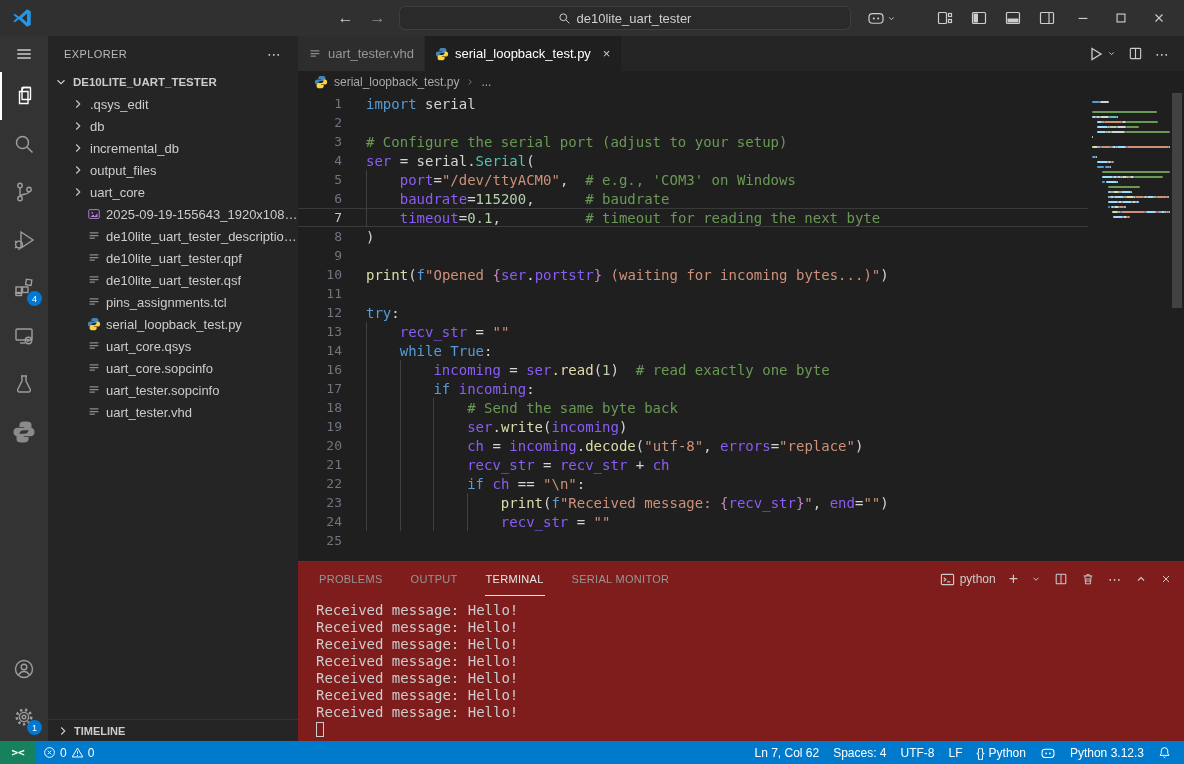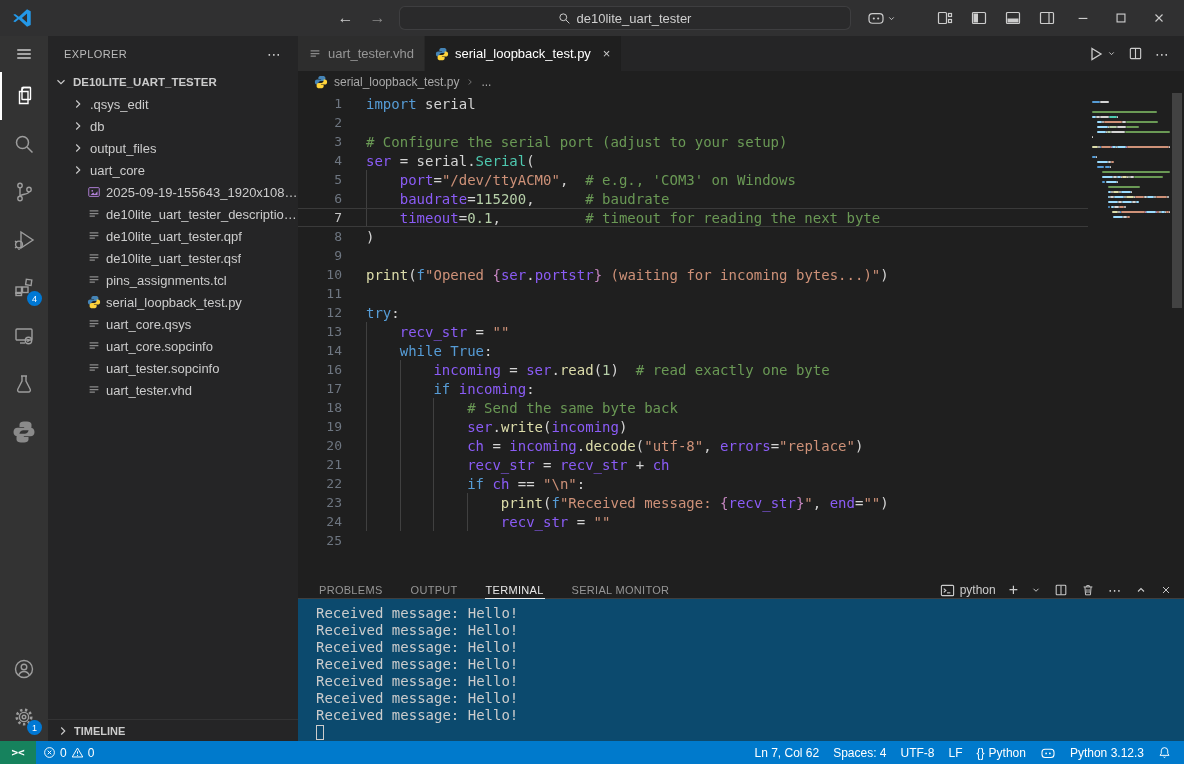--- a/index.html
+++ b/index.html
@@ -67,21 +67,21 @@
   .tk-fn{color:#dcdcaa} .tk-cl{color:#4ec9b0} .tk-v{color:#8b5cf6} .tk-op{color:#d4d4d4}
   .tk-pl{color:#d4d4d4} .tk-br{color:#c586c0}
 
   .minimap { width:82px; padding-top:8px; padding-left:4px; }
   .mm-row { height:2px; margin-bottom:3px; display:flex; }
   .mm-seg { height:2px; border-radius:1px; }
   .vscroll { width:14px; position:relative; }
   .vscroll .slider { position:absolute; top:0; left:2px; width:10px; height:215px; background:#79797966; }
 
   
-  .panel { height:143px; border-top:1px solid #3f3f3f; display:flex; flex-direction:column; background:#0c4a6e;justify-content:flex-end; }
+  .panel { height:180px; border-top:1px solid #3f3f3f; display:flex; flex-direction:column; background:#7f1d1d;justify-content:flex-end; }
   .panel-header { height:34px; display:flex; align-items:center; padding:0 12px 0 20px; }
   .panel-tabs { display:flex; gap:26px; height:100%; }
   .panel-tab { display:flex; align-items:center; font-size:11px; letter-spacing:.3px; color:#969696; border-bottom:1px solid transparent; padding:0 1px; }
   .panel-tab.active { color:#e7e7e7; border-bottom-color:#e7e7e7; }
   .panel-actions { margin-left:auto; display:flex; align-items:center; gap:13px; color:#cccccc; font-size:13px; }
   .term-label { display:flex; align-items:center; gap:5px; font-size:12px; color:#cccccc; }
   .terminal { flex:1; padding:6px 0 0 18px; font-family:"DejaVu Sans Mono",monospace; font-size:14px; line-height:17px; color:#cccccc; }
   .term-cursor { display:inline-block; width:8px; height:15px; border:1px solid #cccccc; vertical-align:text-bottom; }
 
   
@@ -276,20 +276,28 @@
           </span>
           <span class="tree-label">.qsys_edit</span>
         </div>
         <div class="tree-row tree-folder">
           <span class="ico">
             <svg width="14" height="14" viewBox="0 0 16 16">
               <path d="M6 4l4 4-4 4" fill="none" stroke="#cccccc" stroke-width="1.3"></path>
             </svg>
           </span>
           <span class="tree-label">db</span>
+        </div>
+        <div class="tree-row tree-folder">
+          <span class="ico">
+            <svg width="14" height="14" viewBox="0 0 16 16">
+              <path d="M6 4l4 4-4 4" fill="none" stroke="#cccccc" stroke-width="1.3"></path>
+            </svg>
+          </span>
+          <span class="tree-label">incremental_db</span>
         </div>
         <div class="tree-row tree-folder">
           <span class="ico">
             <svg width="14" height="14" viewBox="0 0 16 16">
               <path d="M6 4l4 4-4 4" fill="none" stroke="#cccccc" stroke-width="1.3"></path>
             </svg>
           </span>
           <span class="tree-label">output_files</span>
         </div>
         <div class="tree-row tree-folder">

